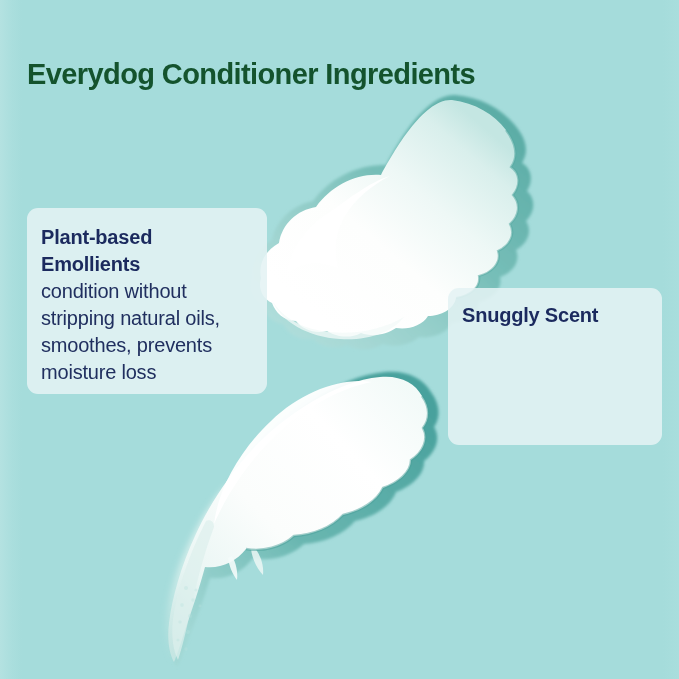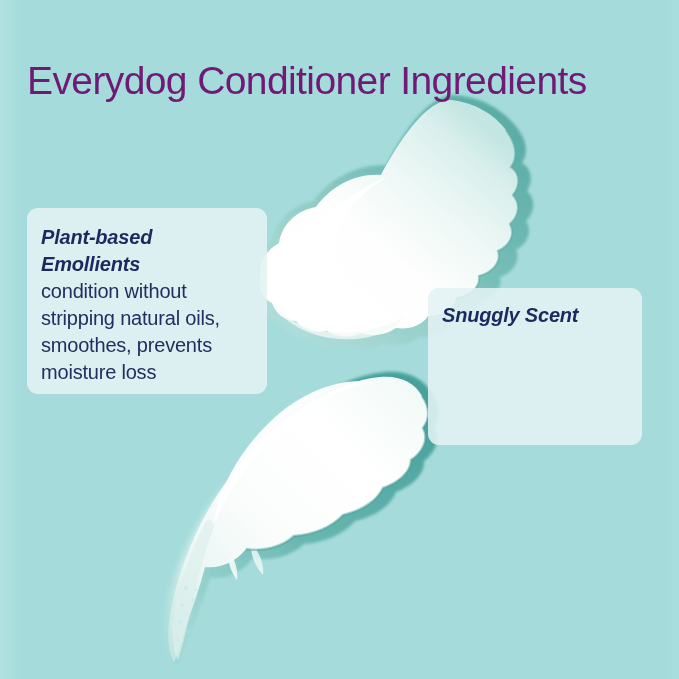--- a/index.html
+++ b/index.html
@@ -31,25 +31,25 @@
     background: linear-gradient(to left, #a9dedd 0%, #a5dcdb 100%);
     pointer-events: none;
   }
 
   
   .page-title {
     position: absolute;
     left: 27px;
     top: 32px;
     width: 640px;
-    font-size: 39px;
-    font-weight: 400;
+    font-size: 29px;
+    font-weight: 700;
     letter-spacing: -0.6px;
     line-height: 46px;
-    color: #701a75;
+    color: #14532d;
     white-space: nowrap;
   }
 
   
   .swatch-layer {
     position: absolute;
     left: 0; top: 0;
     width: 679px; height: 679px;
     pointer-events: none;
   }
@@ -62,34 +62,33 @@
     box-sizing: border-box;
   }
   .info-card.left {
     left: 27px;
     top: 208px;
     width: 240px;
     height: 186px;
     padding: 16px 14px 14px 14px;
   }
   .info-card.right {
-    left: 428px;
+    left: 448px;
     top: 288px;
     width: 214px;
     height: 157px;
     padding: 14px 26px 12px 14px;
   }
   .card-heading {
     font-size: 20px;
     font-weight: 700;
     line-height: 27px;
     color: #1b2a5e;
     letter-spacing: -0.2px;
     margin: 0;
-    font-style: italic;
   }
   .card-body {
     font-size: 20px;
     font-weight: 400;
     line-height: 27px;
     color: #202f5f;
     letter-spacing: -0.2px;
     margin: 0;
   }
 </style>

